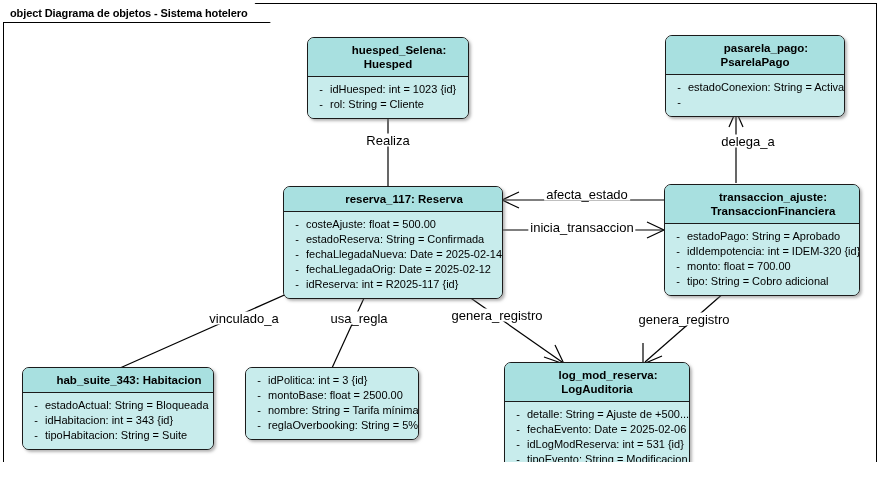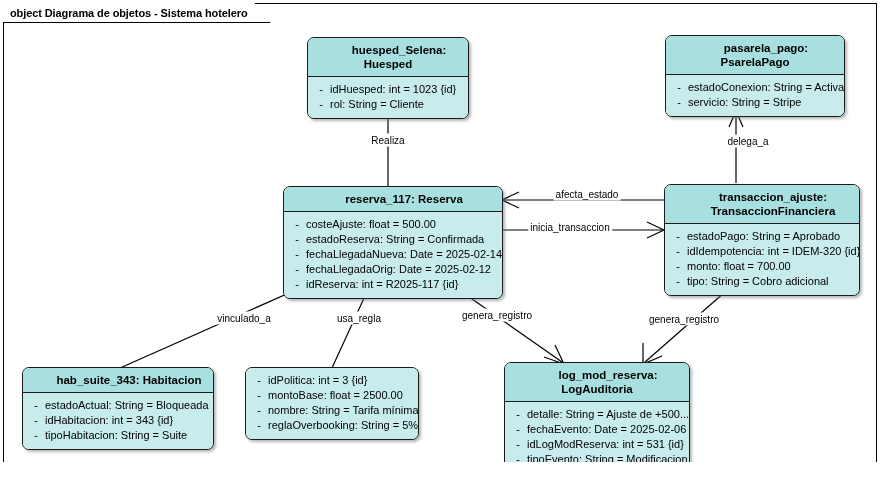--- a/index.html
+++ b/index.html
@@ -67,21 +67,21 @@
     stroke-width: 1.2px;
     fill: none;
   }
   .link-head {
     stroke: #000000;
     stroke-width: 1.2px;
     fill: none;
   }
   .link-label {
     position: absolute;
-    font-size: 10px;
+    font-size: 13px;
     color: #000000;
     background: #ffffff;
     padding: 0 2px;
     white-space: nowrap;
     transform: translate(-50%, -50%);
     line-height: 13px;
   }
 
   
   .obj {
@@ -173,21 +173,21 @@
 
     <g>
       <line class="link-line" x1="733" y1="285" x2="645" y2="362"></line>
       <polyline class="link-head" points="643,343 643,364 662,356"></polyline>
     </g>
   </svg>
 
   <div class="link-label" style="left:388px; top:140px;">Realiza</div>
   <div class="link-label" style="left:748px; top:141px;">delega_a</div>
   <div class="link-label" style="left:587px; top:194px;">afecta_estado</div>
-  <div class="link-label" style="left:570px; top:227px;">inicia_transaccion</div>
+  <div class="link-label" style="left:582px; top:227px;">inicia_transaccion</div>
   <div class="link-label" style="left:244px; top:318px;">vinculado_a</div>
   <div class="link-label" style="left:359px; top:318px;text-align:center;">usa_regla</div>
   <div class="link-label" style="left:497px; top:315px;">genera_registro</div>
   <div class="link-label" style="left:684px; top:319px;">genera_registro</div>
 
   <div class="obj" style="left:307px; top:37px; width:162px;">
     <div class="obj-header">
       <span>huesped_Selena: Huesped</span>
     </div>
     <div class="obj-body">
@@ -206,21 +206,20 @@
     <div class="obj-header">
       <span>pasarela_pago: PsarelaPago</span>
     </div>
     <div class="obj-body">
       <div class="attr">
         <span class="attr-bullet">-</span>
         <span class="attr-text">estadoConexion: String = Activa</span>
       </div>
       <div class="attr">
         <span class="attr-bullet">-</span>
-        <span class="attr-text">servicio: String = Stripe</span>
       </div>
     </div>
   </div>
 
   <div class="obj" style="left:283px; top:186px; width:220px;">
     <div class="obj-header">
       <span>reserva_117: Reserva</span>
     </div>
     <div class="obj-body">
       <div class="attr">

